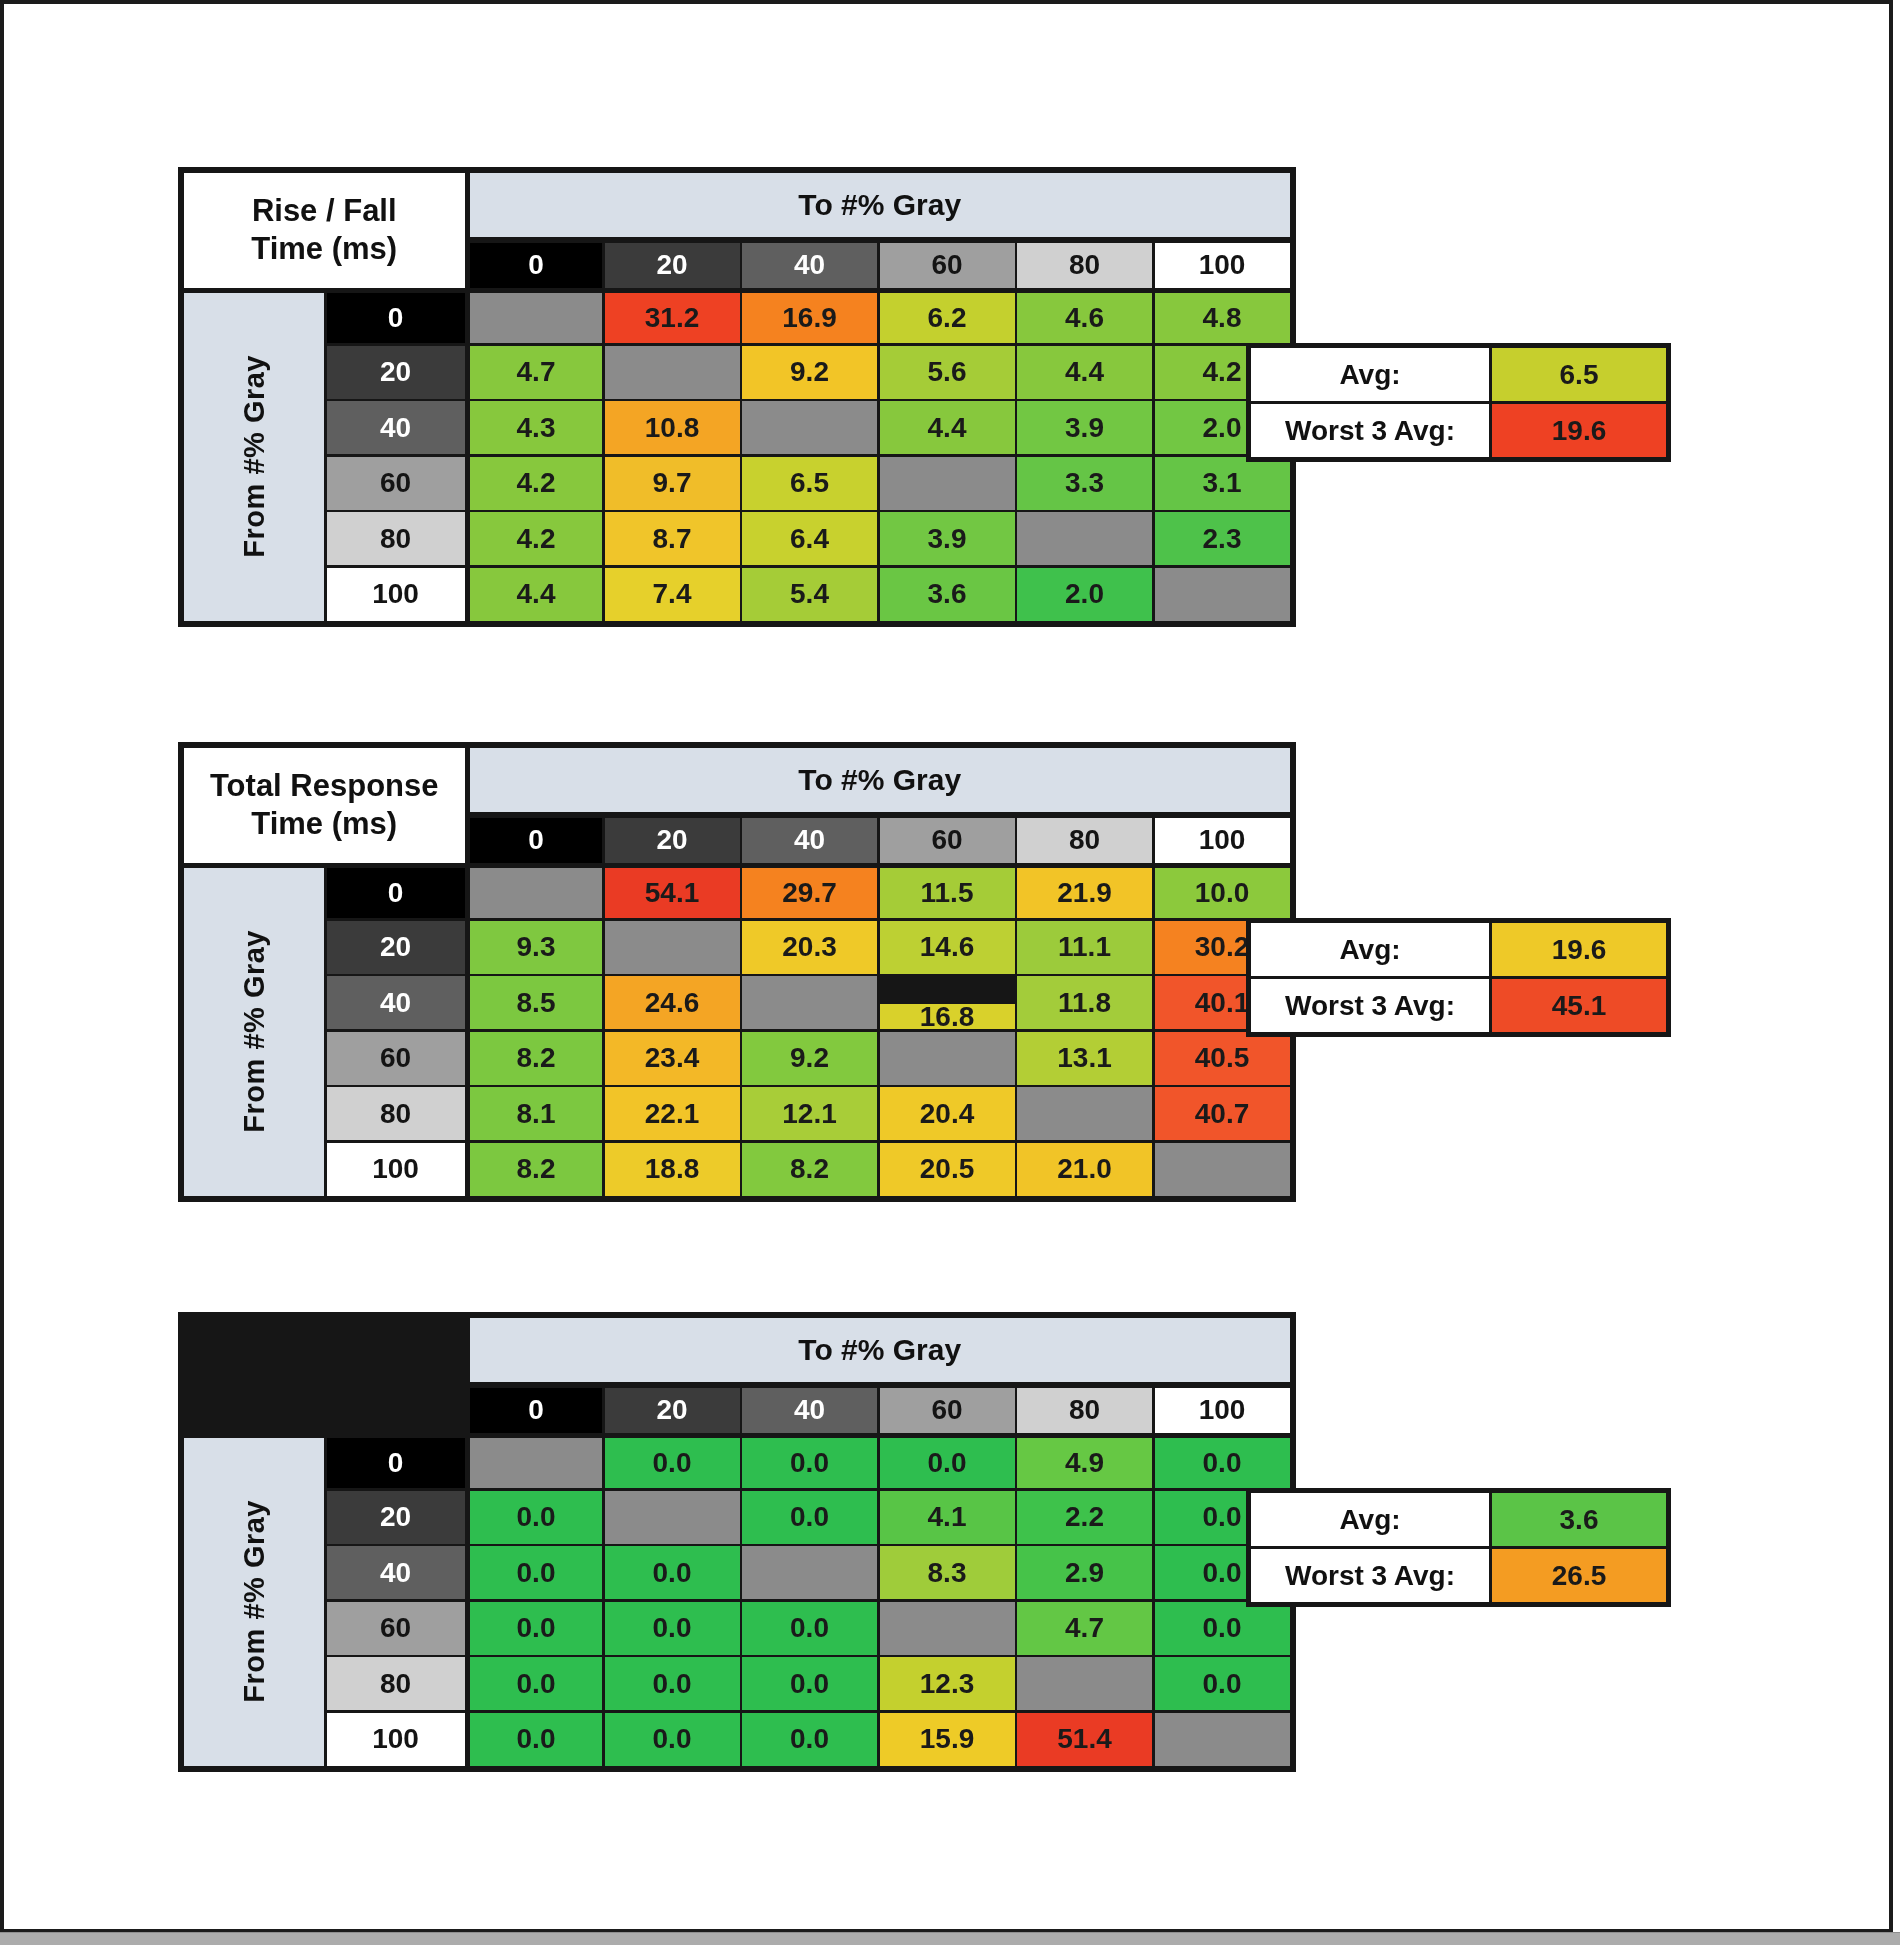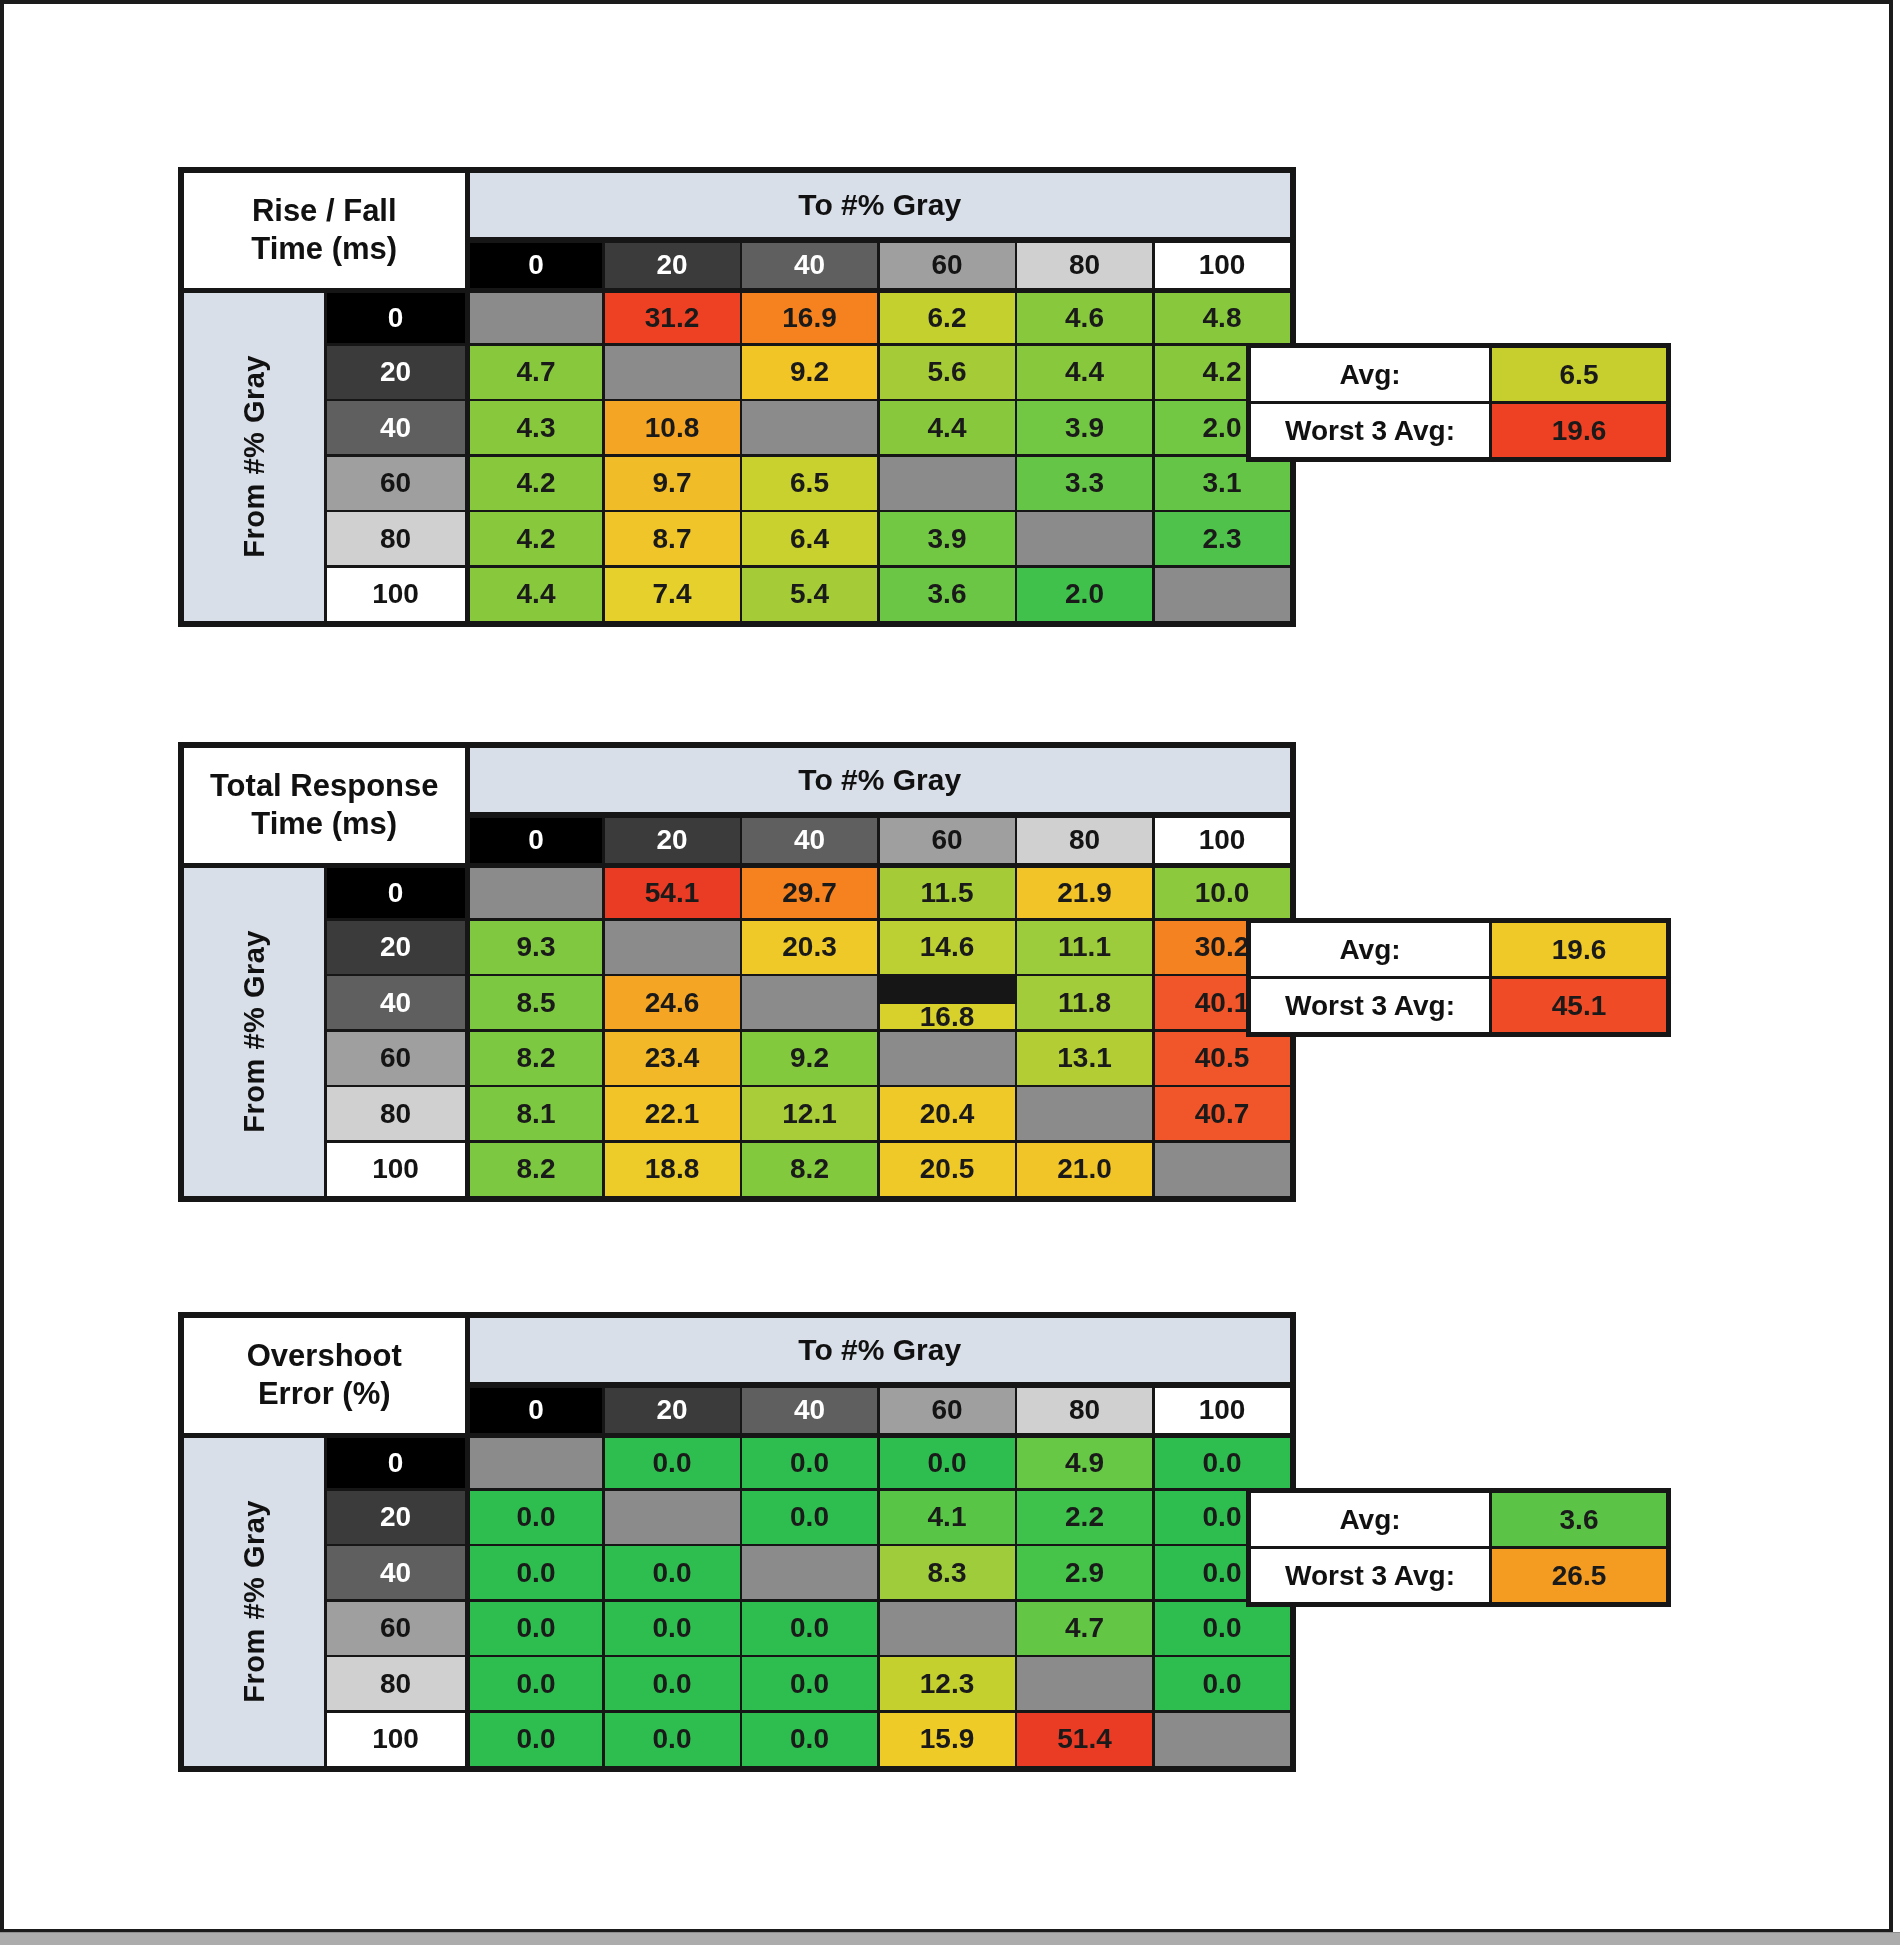--- a/index.html
+++ b/index.html
@@ -170,24 +170,20 @@
       </div>
       <div class="avg">
         <div class="lab">Avg:</div>
         <div class="val" style="background: rgb(238, 201, 40);">19.6</div>
         <div class="lab">Worst 3 Avg:</div>
         <div class="val" style="background: rgb(238, 75, 38);">45.1</div>
       </div>
     </section>
   <section class="hm" id="hm-2" style="top:1312px">
       <div class="grid">
-        <div class="cell c-title" style="grid-area: 1 / 1 / 3 / 3;">
-          <div>Overshoot</div>
-          <div>Error (%)</div>
-        </div>
         <div class="cell c-band col-first" style="grid-area: 1 / 3 / auto / 9;">To #% Gray</div>
         <div class="cell c-ch col-first" style="grid-area: 2 / 3; background: rgb(0, 0, 0); color: rgb(255, 255, 255);">0</div>
         <div class="cell c-ch" style="grid-area: 2 / 4; background: rgb(59, 59, 59); color: rgb(255, 255, 255);">20</div>
         <div class="cell c-ch" style="grid-area: 2 / 5; background: rgb(95, 95, 95); color: rgb(255, 255, 255);">40</div>
         <div class="cell c-ch" style="grid-area: 2 / 6; background: rgb(159, 159, 159); color: rgb(20, 20, 20);">60</div>
         <div class="cell c-ch" style="grid-area: 2 / 7; background: rgb(208, 208, 208); color: rgb(20, 20, 20);">80</div>
         <div class="cell c-ch" style="grid-area: 2 / 8; background: rgb(255, 255, 255); color: rgb(20, 20, 20);">100</div>
         <div class="cell c-strip" style="grid-area: 3 / 1 / 9;">
           <div class="strip-text">From #% Gray</div>
         </div>

